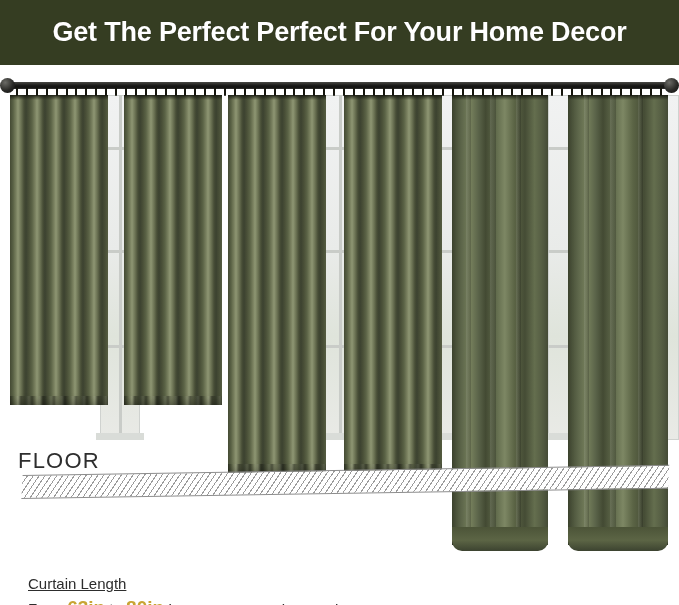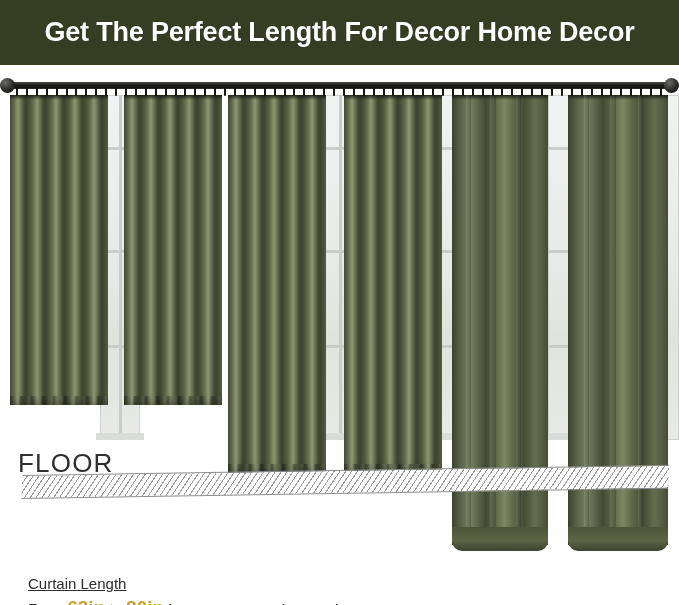--- a/index.html
+++ b/index.html
@@ -128,21 +128,21 @@
   }
   .puddle{
     position:absolute;
     background:linear-gradient(180deg,#4c5438 0%,#5c6545 55%,#3c4330 100%);
     border-radius:0 0 10px 10px;
   }
 
   
   #floor-label{
     position:absolute;left:18px;top:383px;
-    font-size:26px;letter-spacing:1.2px;color:#2e2e2e;
+    font-size:22px;letter-spacing:1.2px;color:#2e2e2e;
     font-family:"Liberation Sans","DejaVu Sans",sans-serif;
   }
   #floor-band{
     position:absolute;left:22px;top:410px;width:646px;height:22px;
     background:
       repeating-linear-gradient(-58deg,
         #9b9b9b 0px,#9b9b9b 1px,
         #ffffff 1px,#ffffff 5px);
     border-top:1px solid #8d8d8d;
     border-bottom:1px solid #8d8d8d;
@@ -161,21 +161,21 @@
   .caption .c-line1{font-size:15px;display:block;text-decoration:underline;}
   .caption .c-line2{font-size:15px;display:block;}
   .inch{color:#c8a433;font-weight:bold;font-size:19px;}
   #caption-1{left:28px;top:509px;}
   #caption-2{left:245px;top:535px;}
 </style>
 </head>
 <body>
 
 <div id="banner">
-  <div id="banner-title">Get The Perfect Length For Decor Home Decor</div>
+  <div id="banner-title">Get The Perfect Perfect For Your Home Decor</div>
 </div>
 
 <div id="scene">
 
   <div id="window-wall">
 
     <div class="win-pane" style="left:100px;top:0px;width:40px;height:345px;"></div>
     <div class="win-mullion-v" style="left:119px;top:0px;height:345px;"></div>
     <div class="win-mullion-h" style="left:100px;top:52px;width:40px;"></div>
     <div class="win-mullion-h" style="left:100px;top:155px;width:40px;"></div>

